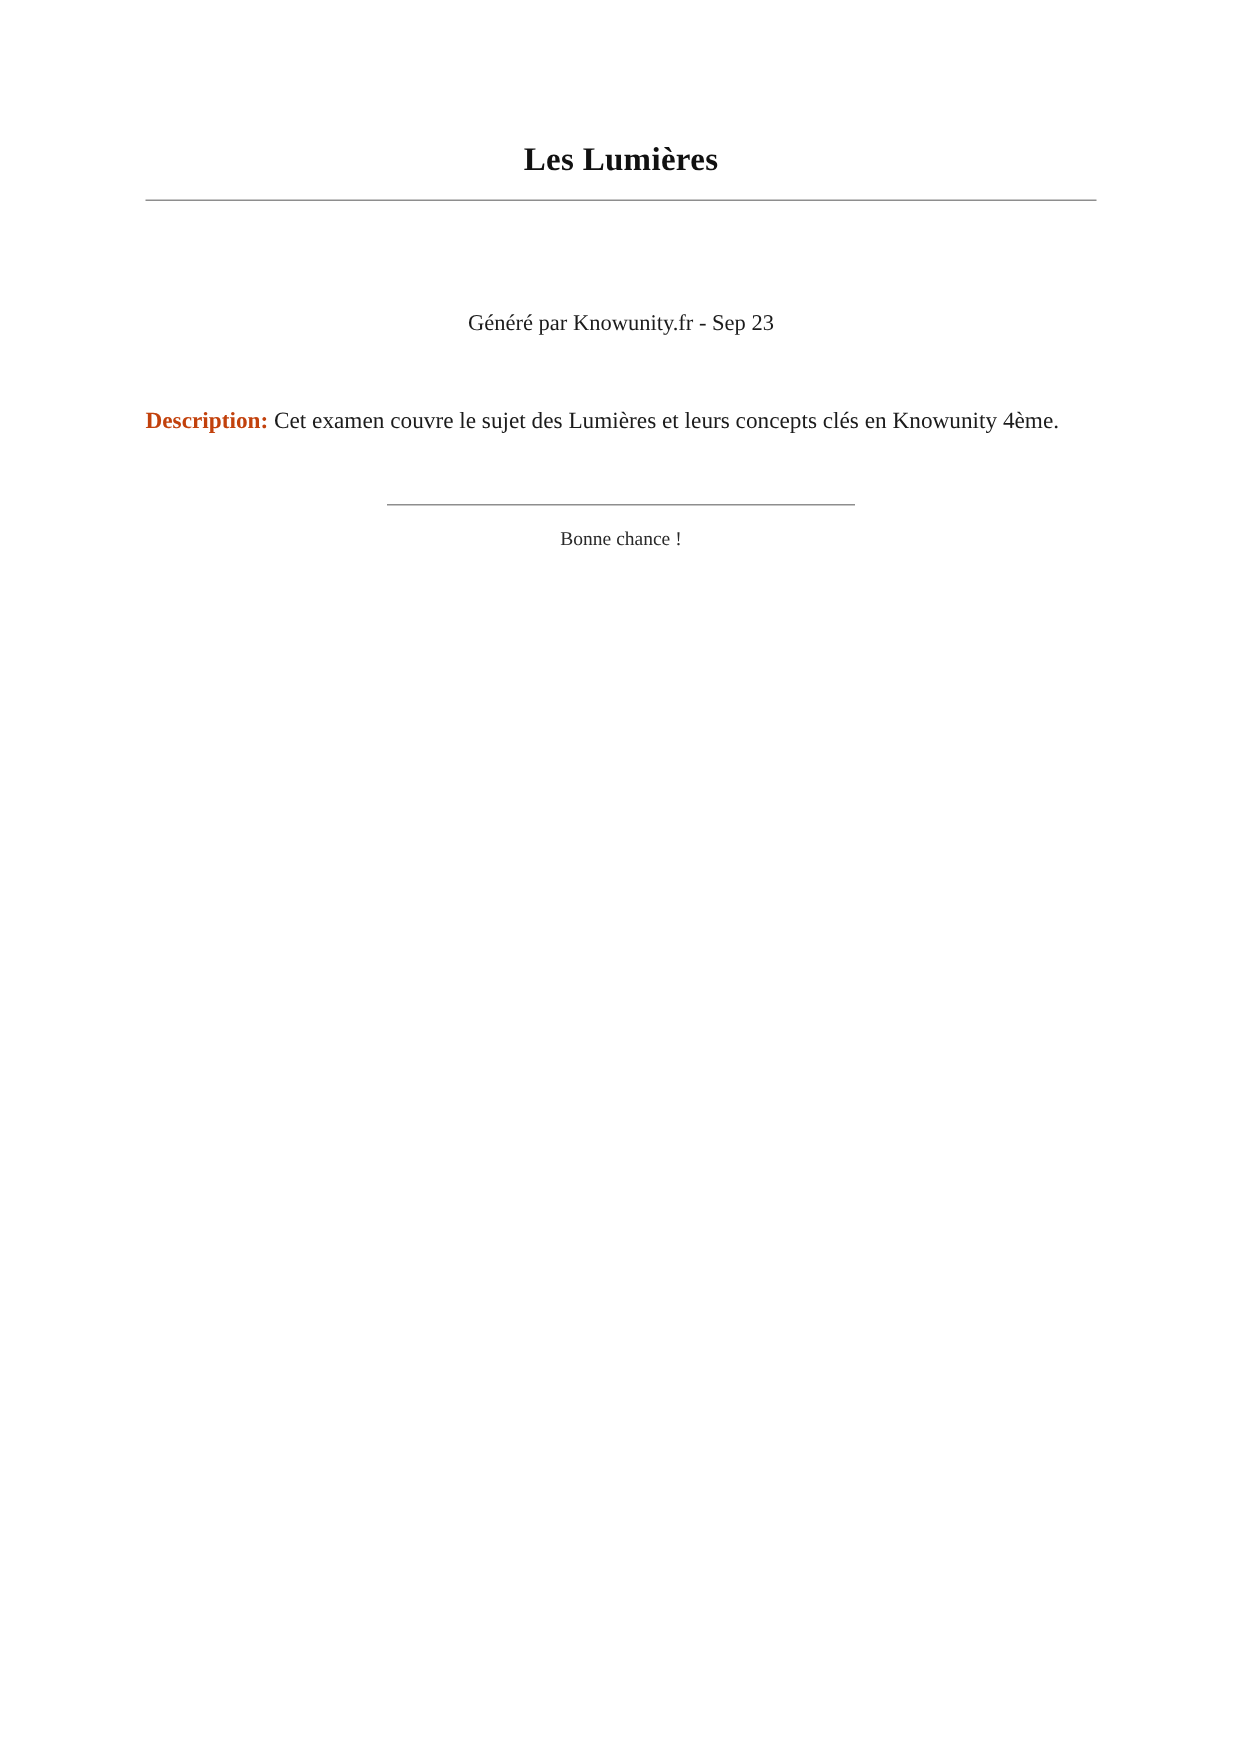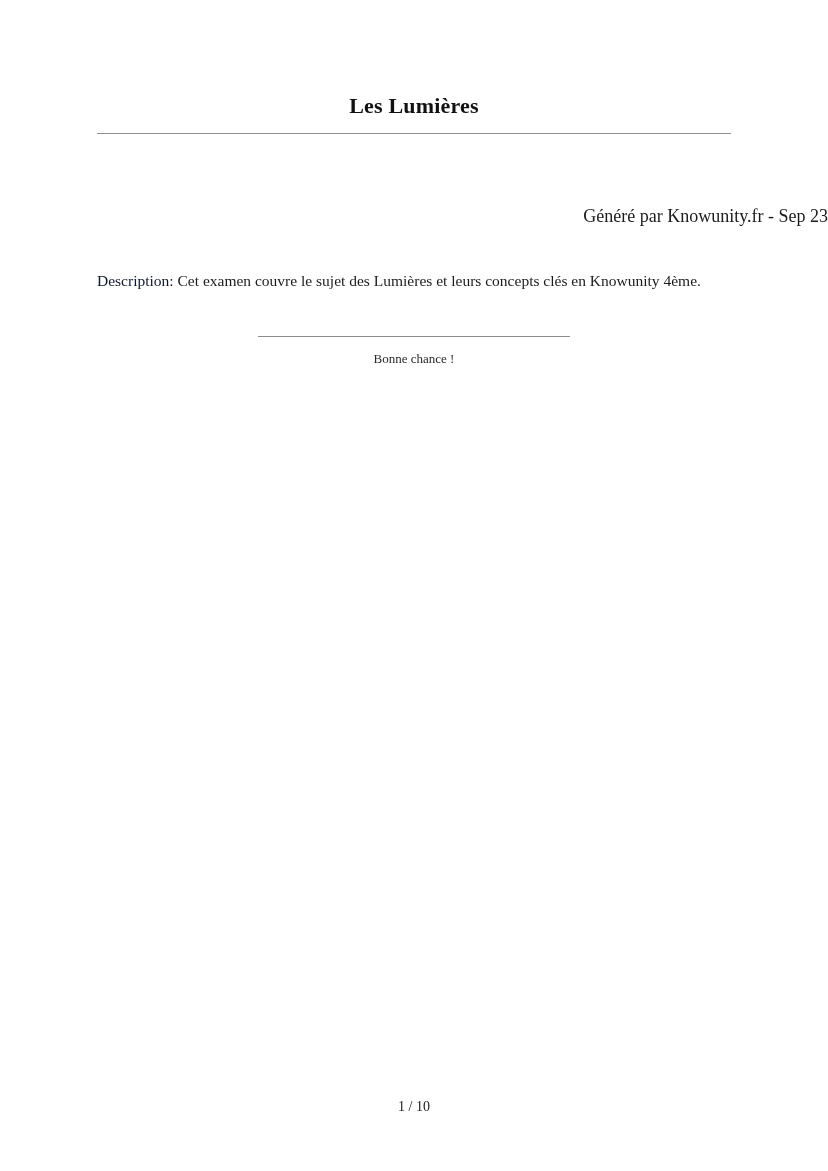--- a/index.html
+++ b/index.html
@@ -28,36 +28,36 @@
     color: #111111;
   }
   .rule-top {
     border: none;
     border-top: 1px solid #8e8e8e;
     margin: 13px 97px 0 97px;
   }
   .generated-line {
     margin: 0;
     padding-top: 72px;
-    text-align: right;
-    font-size: 18px;
+    text-align: center;
+    font-size: 15px;
     line-height: 20px;
     color: #1b1b1b;
   }
   .description-line {
     margin: 0 97px 0 97px;
     padding-top: 44px;
     text-align: left;
     font-size: 15.5px;
     line-height: 21px;
     color: #1b1b1b;
   }
   .description-label {
-    font-weight: 400;
-    color: #0f172a;
+    font-weight: 700;
+    color: #c2410c;
   }
   .rule-mid {
     border: none;
     border-top: 1px solid #8e8e8e;
     width: 312px;
     margin: 45px auto 0 auto;
   }
   .good-luck {
     margin: 0;
     padding-top: 13px;
@@ -87,15 +87,14 @@
   <hr class="rule-top">
 
   <p class="generated-line">Généré par Knowunity.fr - Sep 23</p>
 
   <p class="description-line"><span class="description-label">Description:</span><span> Cet examen couvre le sujet des Lumières et leurs concepts clés en Knowunity 4ème.</span></p>
 
   <hr class="rule-mid">
 
   <p class="good-luck">Bonne chance !</p>
 
-  <div class="page-footer">1 / 10</div>
 
 </div>
 
 </body></html>

